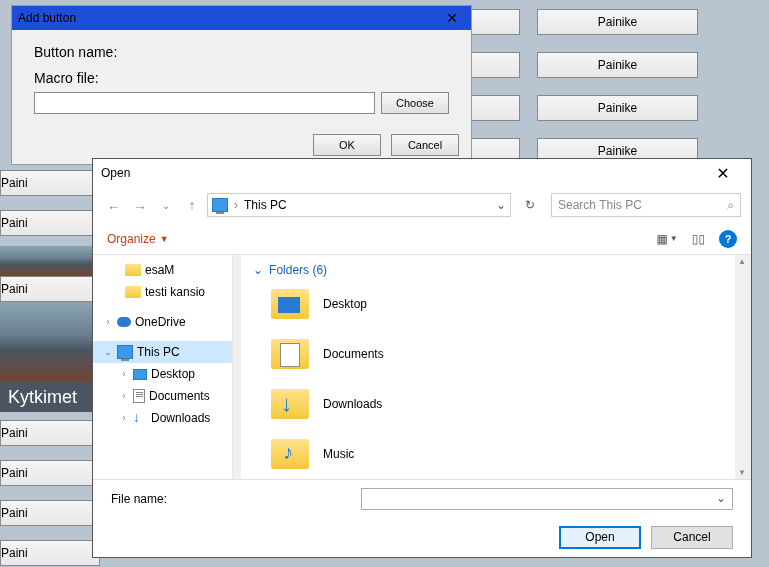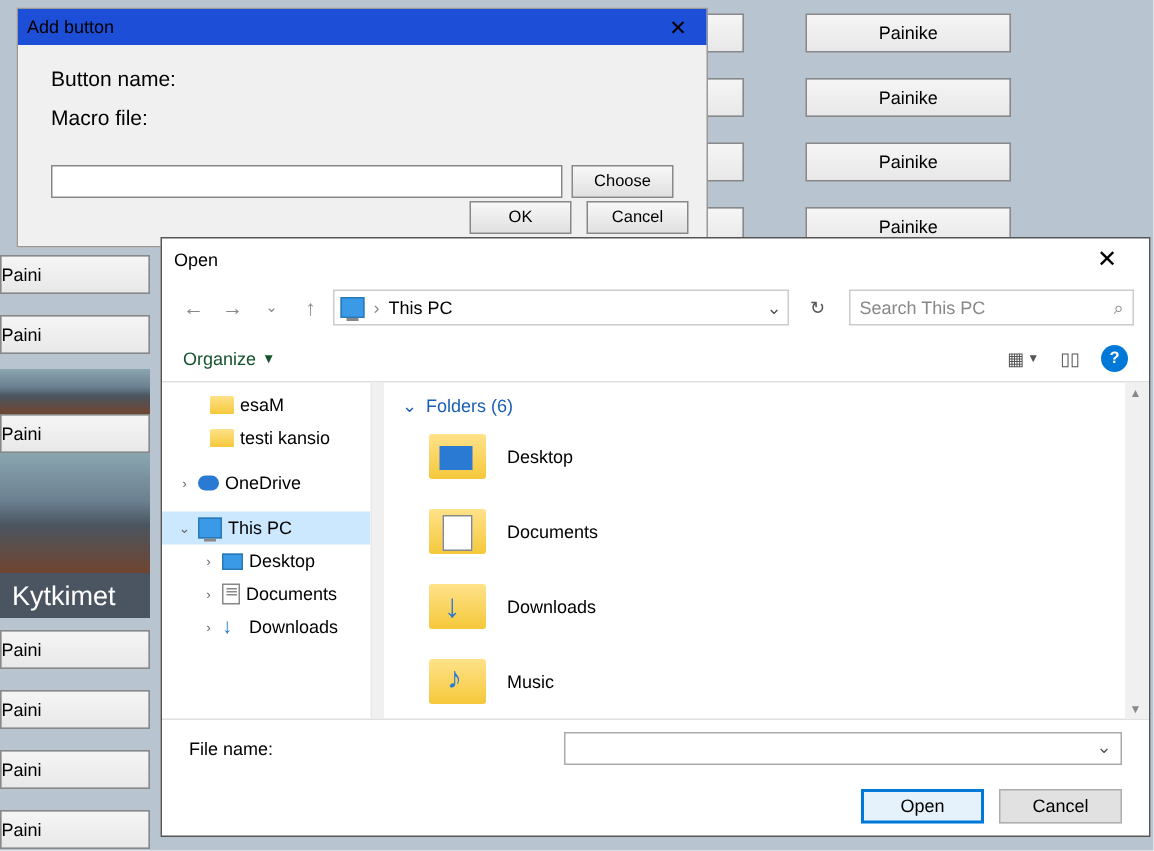--- a/index.html
+++ b/index.html
@@ -1,48 +1,48 @@
 <!DOCTYPE html>
 <html><head>
 <meta charset="utf-8">
 <style>
 *{box-sizing:border-box;margin:0;padding:0;font-family:"Segoe UI",Tahoma,sans-serif;font-size:12px}
 body{width:769px;height:567px;background:#b8c4d0;position:relative;overflow:hidden}
 .bg-buttons{position:absolute;top:0;right:0;width:300px;height:567px}
-.bg-btn{background:linear-gradient(#f5f5f5,#e8e8e8);border:1px solid #888;width:137px;height:26px;display:flex;align-items:center;justify-content:center;position:absolute}
+.bg-btn{background:linear-gradient(#f5f5f5,#e8e8e8);border:1px solid #888;width:161px;height:26px;display:flex;align-items:center;justify-content:center;position:absolute}
 .bg-left-col{position:absolute;left:0;top:0;width:100px;height:567px}
 .bg-left-row{background:linear-gradient(#f5f5f5,#e8e8e8);border:1px solid #888;height:26px;display:flex;align-items:center;width:100px}
 .kytkimet{background:#4a5561;color:#fff;font-size:18px;height:30px;display:flex;align-items:center;padding-left:8px;width:100px}
 .photo{background:linear-gradient(#8aa5b0 0%,#6b8090 40%,#4a5560 60%,#704530 100%);height:120px;width:100px}
 
 
 .add-dialog{position:absolute;left:11px;top:5px;width:461px;height:160px;background:#f0f0f0;border:1px solid #999;z-index:5}
 .add-title{height:24px;display:flex;align-items:center;justify-content:space-between;padding:0 6px;background:#1d4ed8}
 .add-close{width:26px;height:20px;display:flex;align-items:center;justify-content:center;font-size:14px}
 .add-body{padding:14px 22px}
 .field-label{font-size:14px;margin-bottom:2px}
 .field-input{width:118px;height:20px;border:1px solid #888;padding:0 4px;background:#fff;font-size:11px}
-.macro-row{display:flex;align-items:center;gap:6px;margin-top:24px}
+.macro-row{display:flex;align-items:center;gap:6px;margin-top:6px}
 .macro-input{flex:1;height:22px;border:1px solid #888;background:#fff}
 .btn-std{width:68px;height:22px;background:linear-gradient(#f8f8f8,#e0e0e0);border:1px solid #888;font-size:11px}
 .add-footer{position:absolute;bottom:8px;right:12px;display:flex;gap:10px}
 
 
-.open-dialog{position:absolute;left:107px;top:158px;width:660px;height:400px;background:#fff;border:1px solid #555;z-index:10;display:flex;flex-direction:column}
+.open-dialog{position:absolute;left:92px;top:158px;width:660px;height:400px;background:#fff;border:1px solid #555;z-index:10;display:flex;flex-direction:column}
 .open-title{height:28px;display:flex;align-items:center;justify-content:space-between;padding:0 8px}
 .open-close{width:40px;height:26px;display:flex;align-items:center;justify-content:center;font-size:16px}
 .nav-row{height:36px;display:flex;align-items:center;padding:0 10px;gap:4px}
 .nav-arrow{width:22px;height:22px;display:flex;align-items:center;justify-content:center;color:#888;font-size:14px}
 .addr-bar{flex:1;height:24px;border:1px solid #ccc;display:flex;align-items:center;padding:0 4px;gap:6px}
 .pc-icon{width:16px;height:14px;background:#3a9ae8;border:1px solid #2a7ab8;position:relative}
 .pc-icon::after{content:"";position:absolute;bottom:-3px;left:3px;width:8px;height:2px;background:#888}
 .refresh{width:22px;height:22px;display:flex;align-items:center;justify-content:center;color:#555;margin-left:4px}
 .search-box{width:190px;height:24px;border:1px solid #ccc;display:flex;align-items:center;padding:0 6px;justify-content:space-between;color:#888;margin-left:6px}
 .toolbar{height:32px;display:flex;align-items:center;justify-content:space-between;padding:0 14px;border-bottom:1px solid #e0e0e0}
-.organize{color:#14532d;display:flex;align-items:center;gap:4px}
+.organize{color:#c2410c;display:flex;align-items:center;gap:4px}
 .tb-right{display:flex;align-items:center;gap:14px}
 .help-icon{width:18px;height:18px;border-radius:50%;background:#0078d7;color:#fff;font-weight:bold;display:flex;align-items:center;justify-content:center;font-size:11px}
 .view-icon{display:flex;align-items:center;gap:2px;color:#555}
 
 .body-split{flex:1;display:flex;overflow:hidden}
 .tree{width:140px;overflow-y:auto;padding:4px 0;border-right:1px solid #e8e8e8}
 .tree-item{height:22px;display:flex;align-items:center;gap:4px;padding-left:18px;white-space:nowrap}
 .tree-item.l2{padding-left:26px}
 .tree-item.sel{background:#cce8ff}
 .tree-exp{width:10px;font-size:9px;color:#666;text-align:center}

